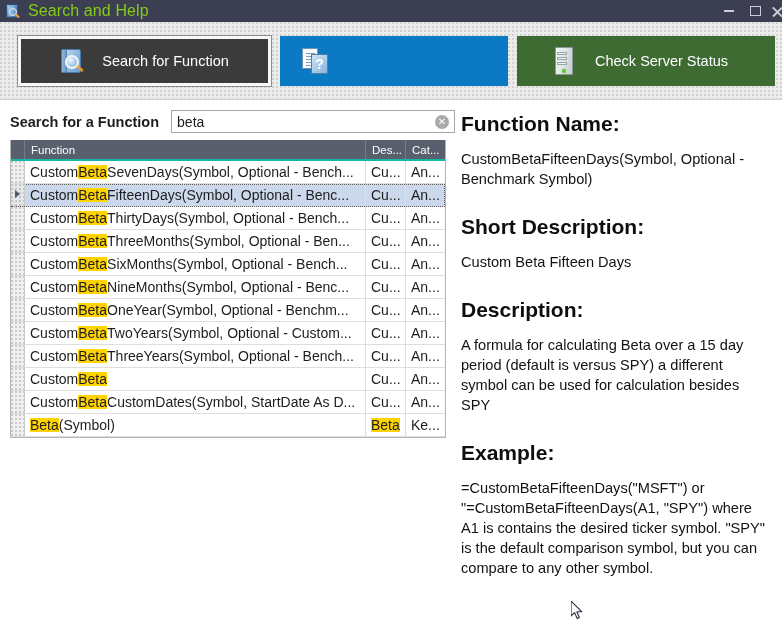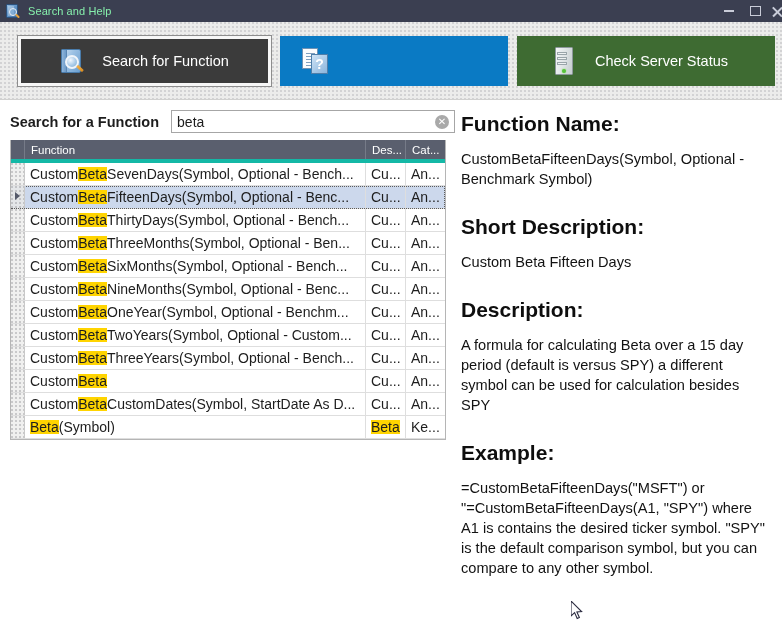--- a/index.html
+++ b/index.html
@@ -57,22 +57,22 @@
   }
   .tb-handle {
     position:absolute;
     left: 10px; top: 12px;
     width: 5px; height: 2px;
     background: #e8a33d;
     transform: rotate(45deg);
     border-radius: 1px;
   }
   .titlebar-title {
-    color: #86efac;
-    font-size: 11px;
+    color: #84cc16;
+    font-size: 16px;
     letter-spacing: .1px;
   }
   .win-controls {
     position: absolute;
     right: 0;
     top: 0;
     height: 22px;
     display: flex;
     align-items: center;
   }
@@ -354,21 +354,21 @@
     box-sizing: border-box;
     background: #ffffff;
   }
   .grid-head {
     display: flex;
     height: 19px;
     background: #5a5f6e;
     color: #ffffff;
     font-size: 11.5px;
     align-items: center;
-    border-bottom: 4px solid #14b8a6;
+    border-bottom: 2px solid #14b8a6;
   }
   .gh-sel {
     width: 14px;
     flex: 0 0 auto;
     height: 100%;
     border-right: 1px solid #767b88;
     box-sizing: border-box;
   }
   .gh-cell {
     padding-left: 6px;

